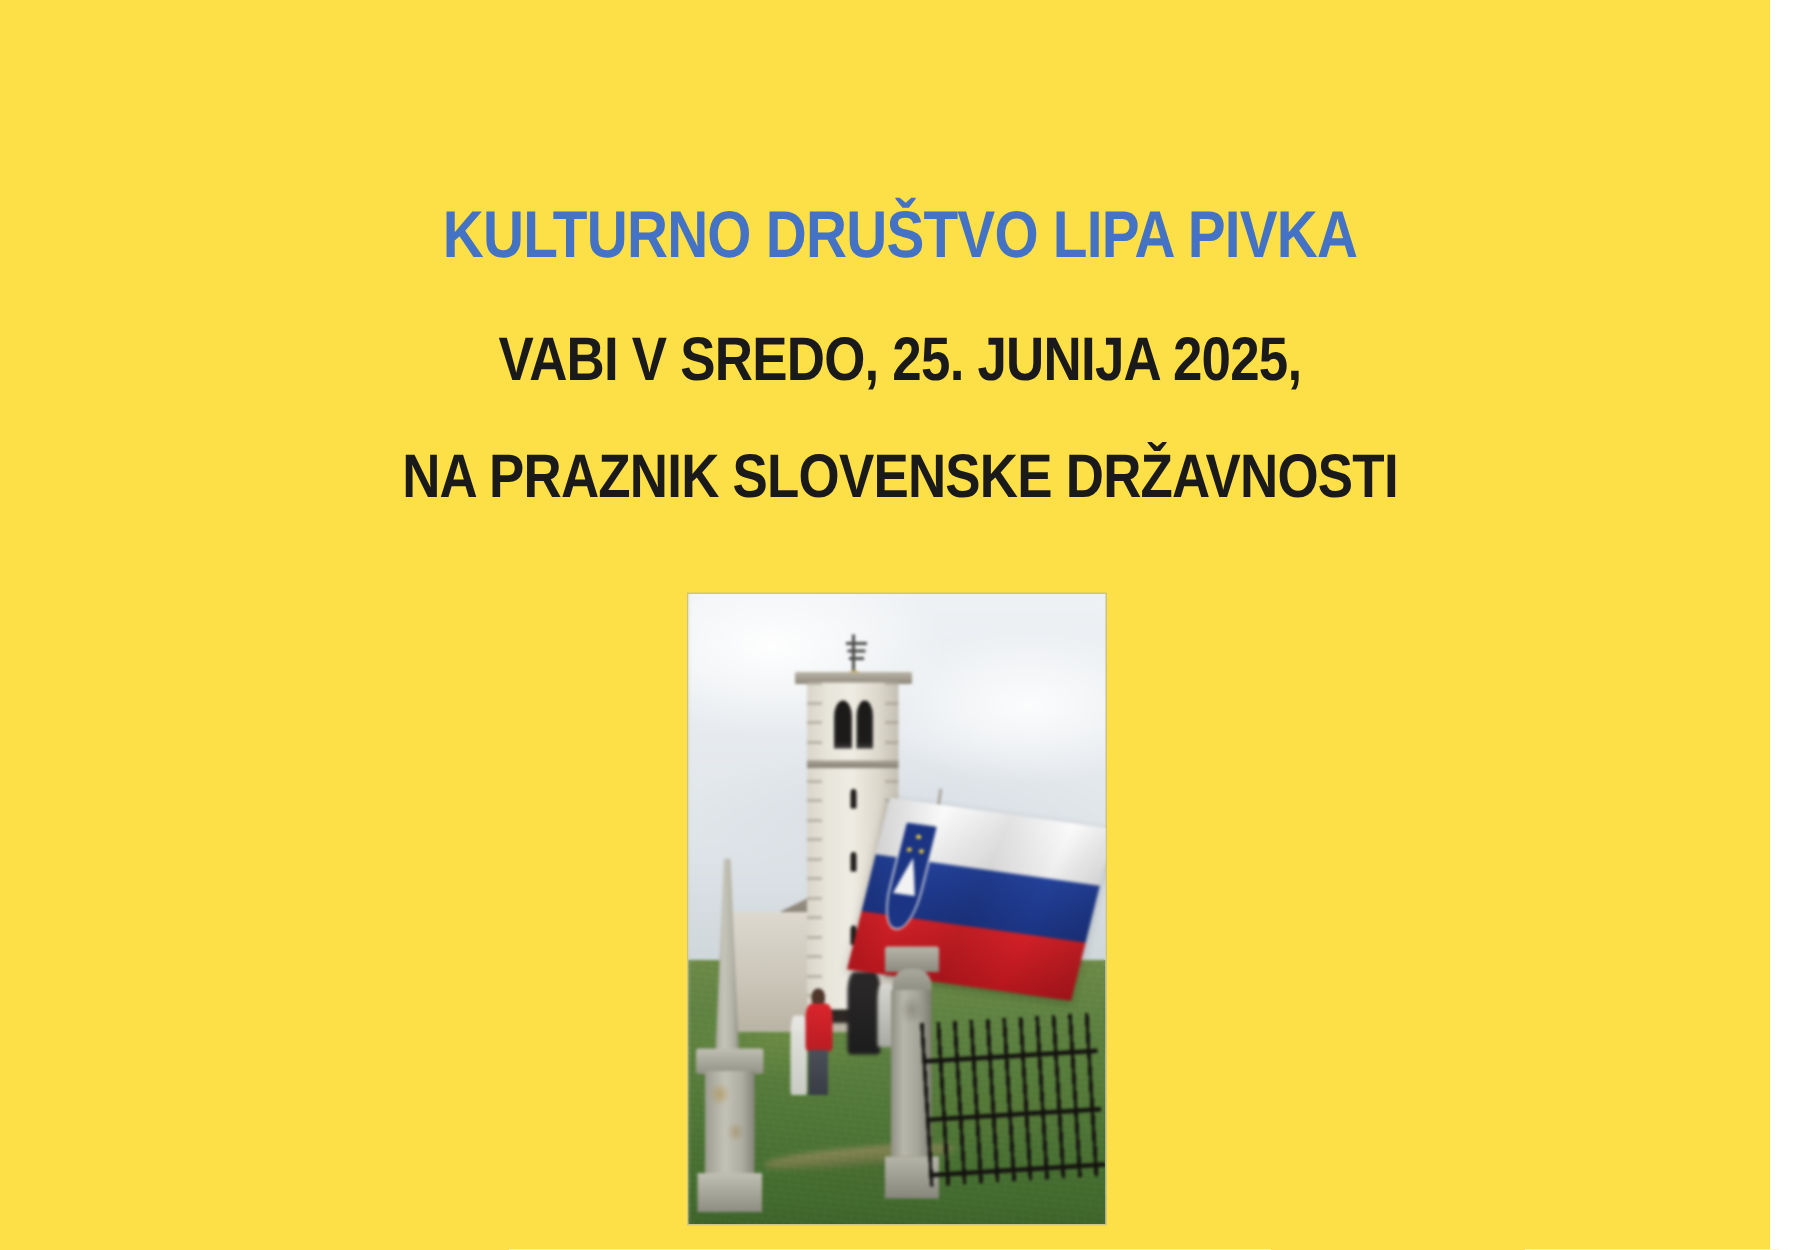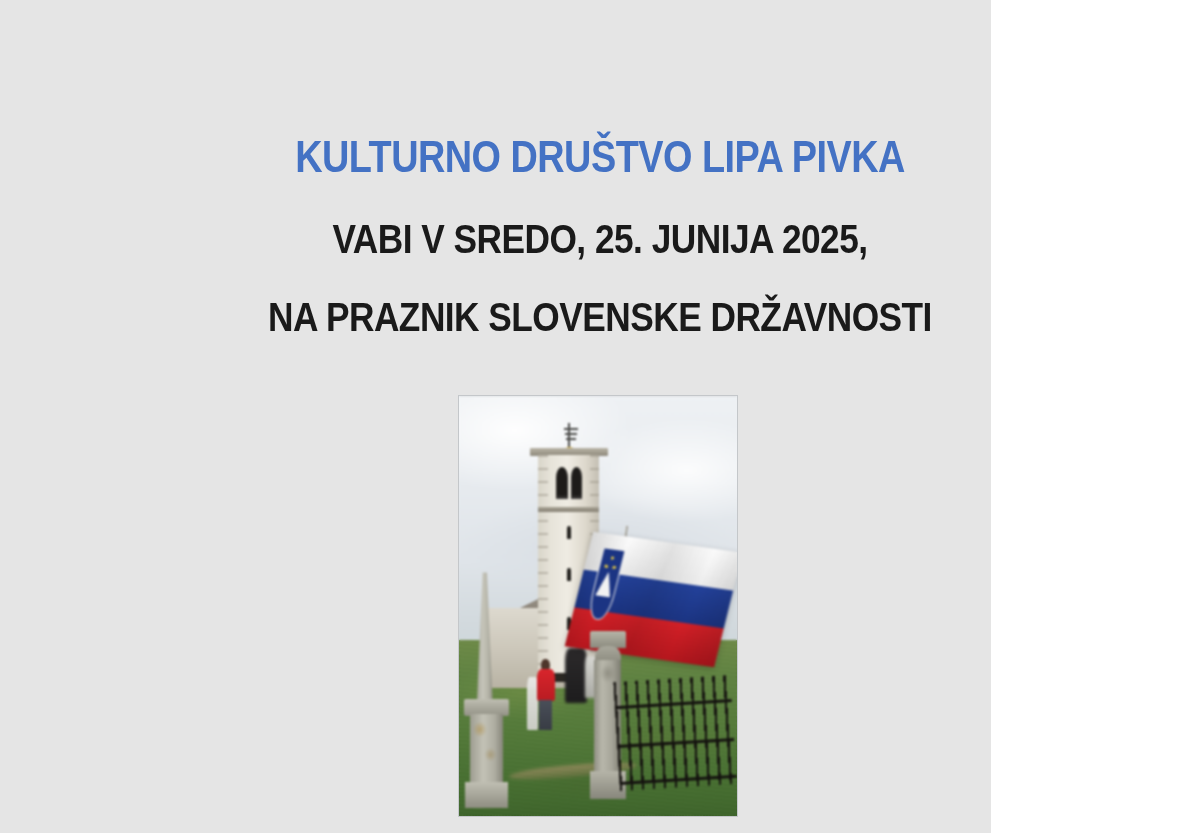--- a/index.html
+++ b/index.html
@@ -12,23 +12,23 @@
   body {
     width: 1200px;
     height: 833px;
     font-family: "Liberation Sans", "DejaVu Sans", sans-serif;
     overflow: hidden;
     position: relative;
   }
 
   .slide {
     position: relative;
-    width: 991px;
+    width: 1180px;
     height: 833px;
-    background: #e5e5e5;
+    background: #fde047;
   }
 
   
   .text-block {
     position: absolute;
     left: 0;
     top: 0;
     width: 1200px;
     padding-top: 126px;
     text-align: center;

